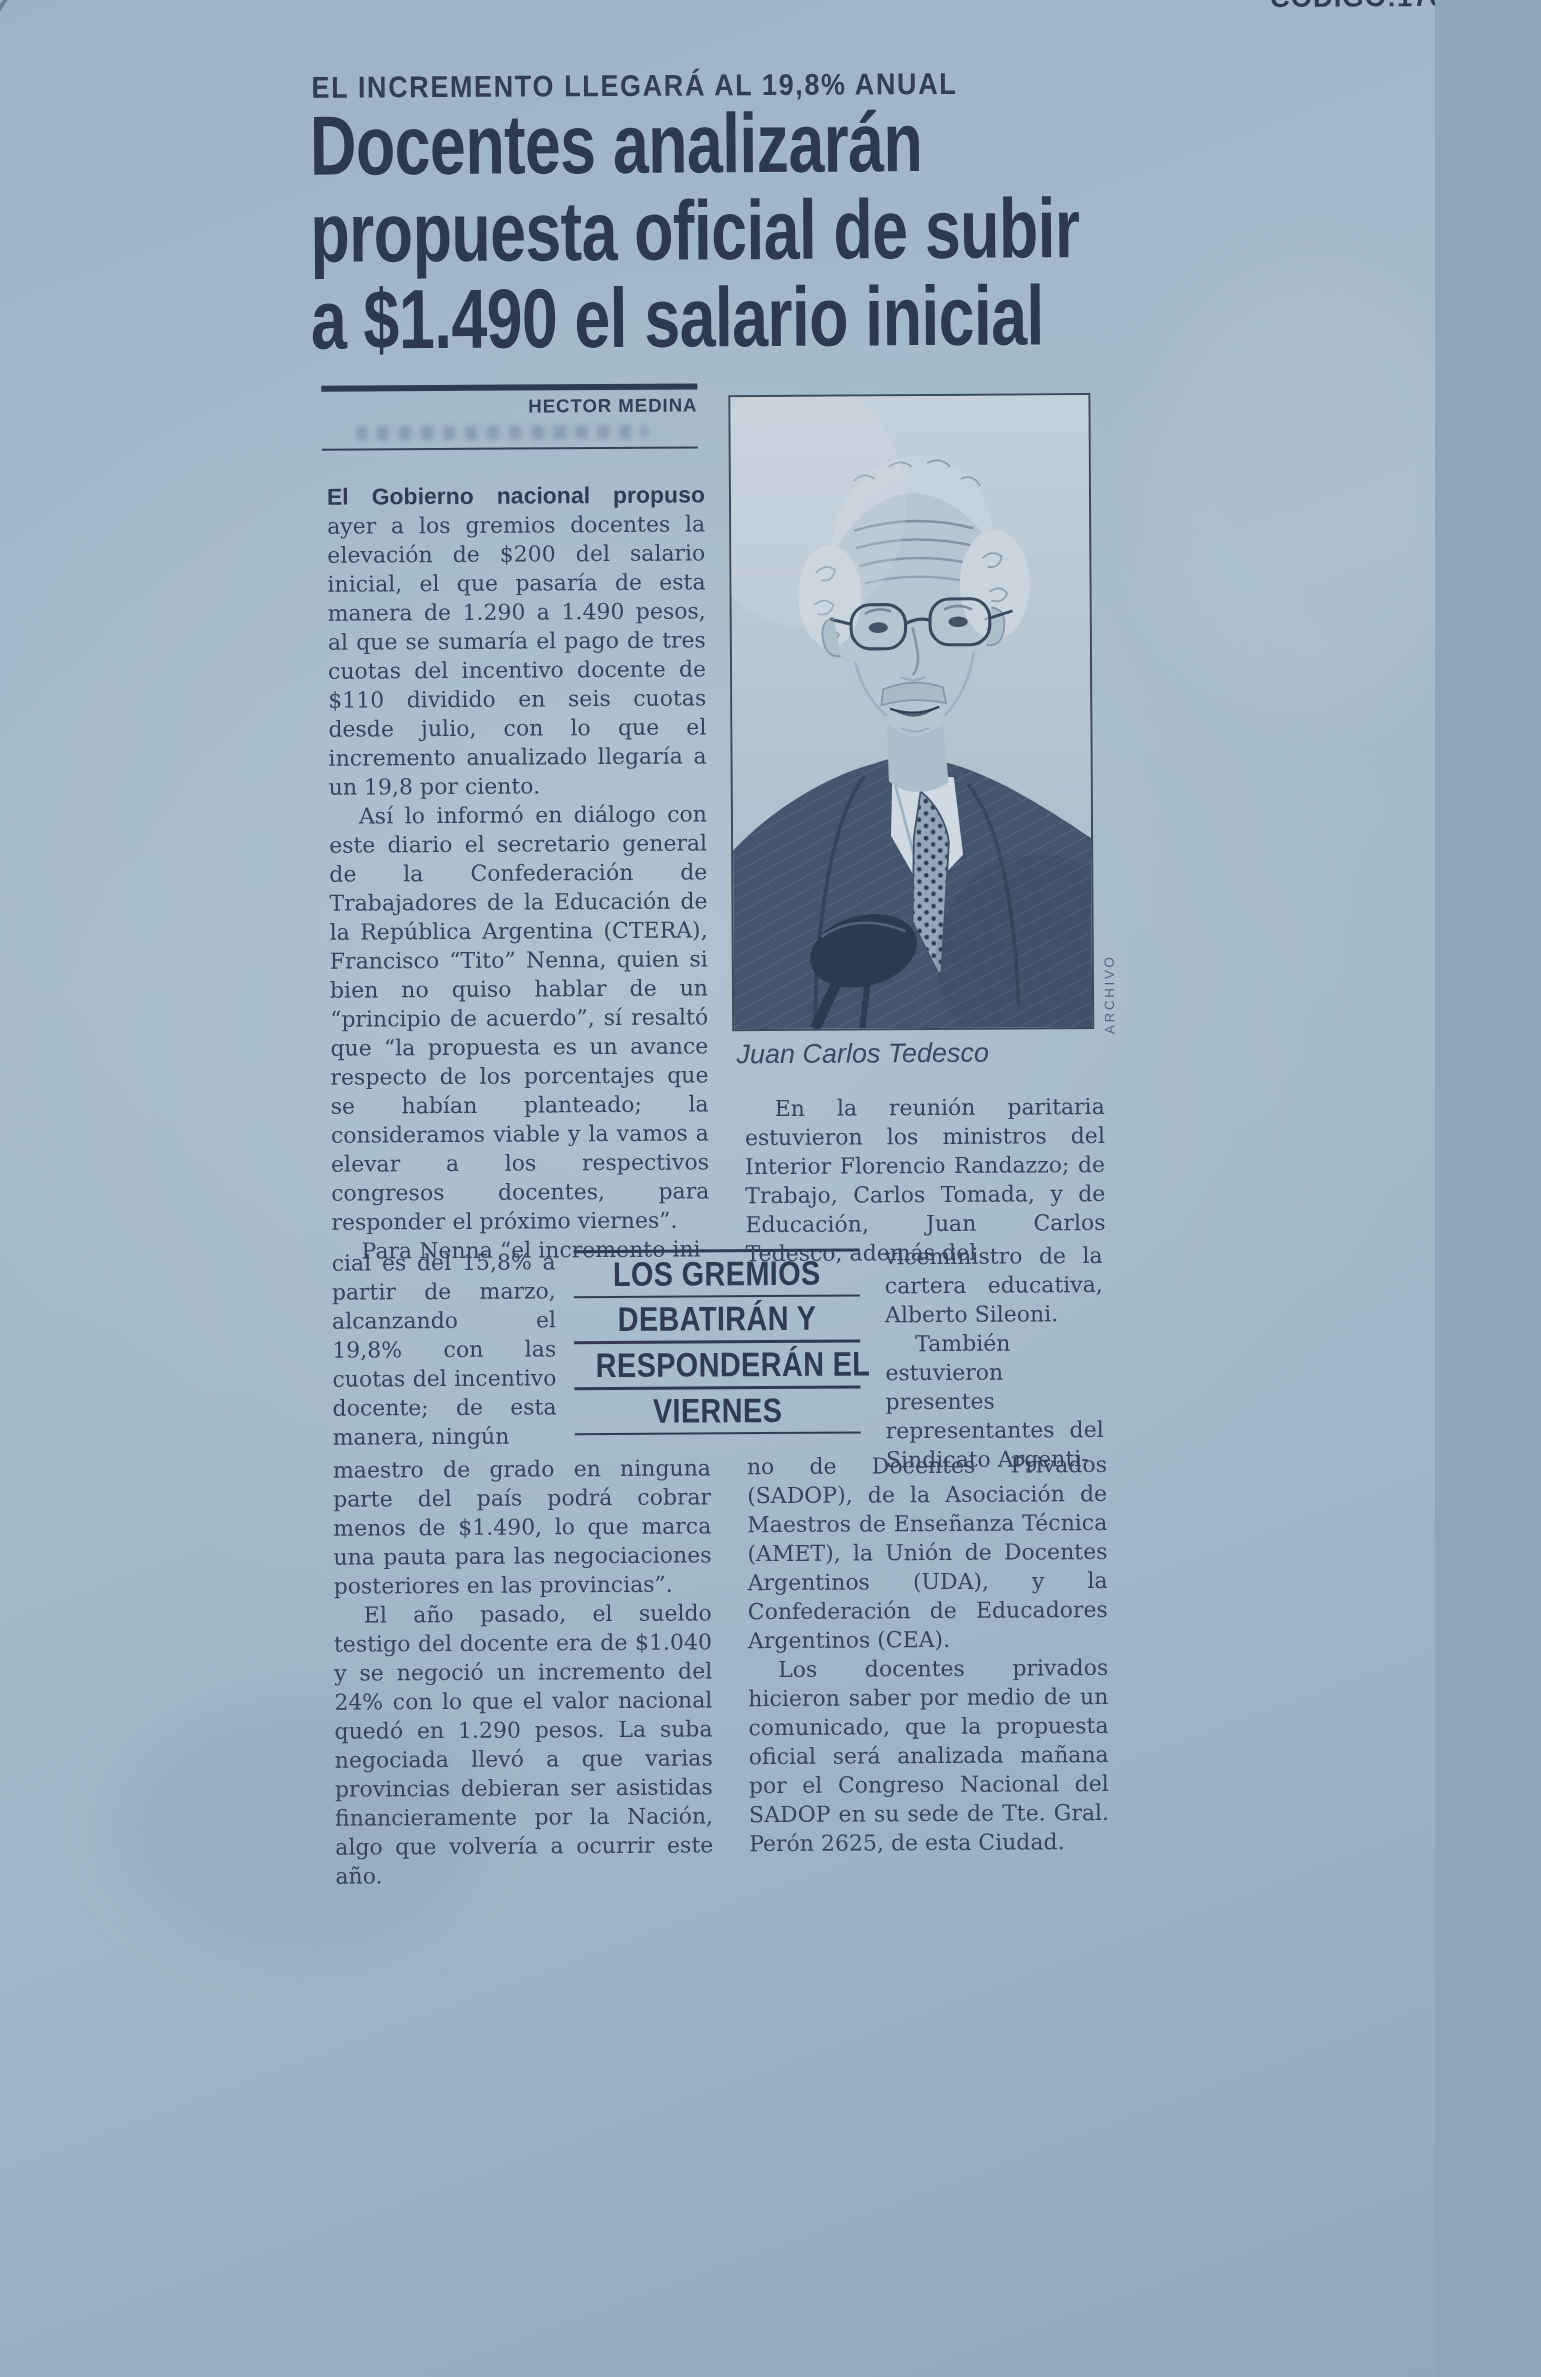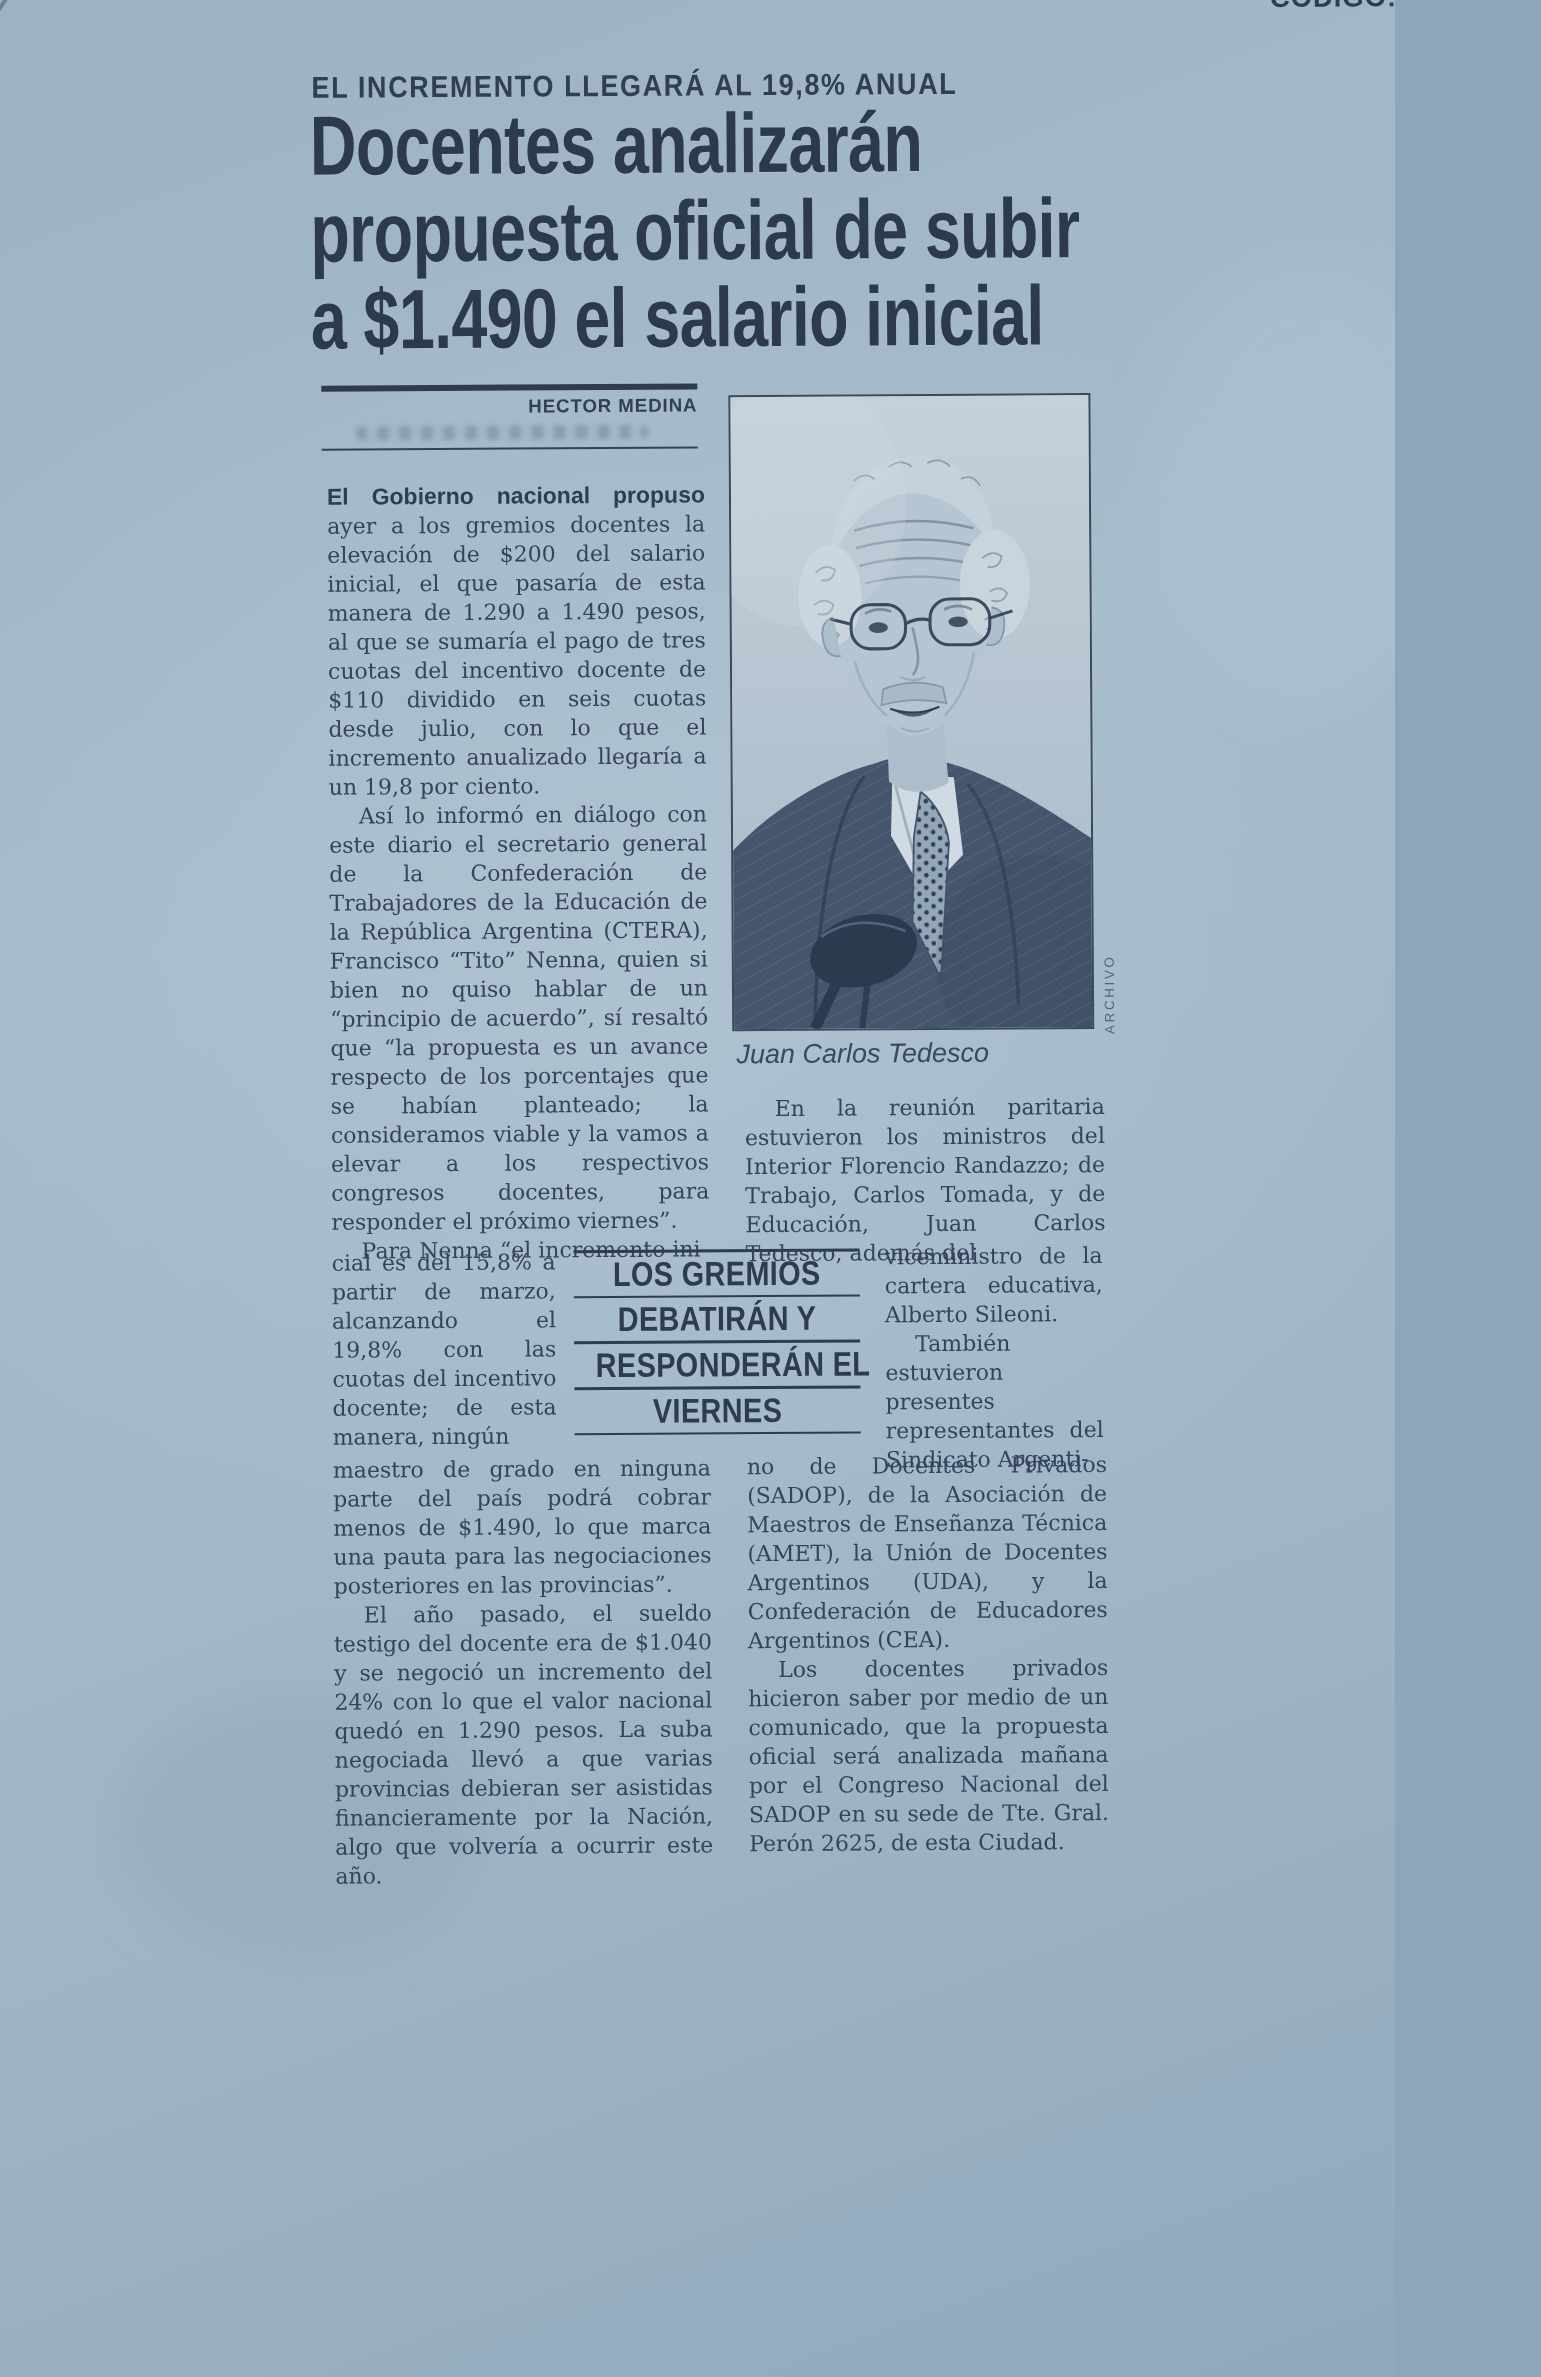--- a/index.html
+++ b/index.html
@@ -2,20 +2,21 @@
 <html style="font-size:14.2px"><head>
 <meta charset="utf-8">
 <style>
   html,body{margin:0;padding:0;background:#8da6ba;}
   .page{
     position:relative;width:1395px;height:2377px;overflow:hidden;
     font-family:"DejaVu Serif",serif;
     background:
       radial-gradient(ellipse 1333px 1155px at 46% 40%, #aec2d0 0%, rgba(174,194,208,0) 62%),
       linear-gradient(160deg,#9db3c5 0%,#a6bbca 35%,#a0b6c6 68%,#90a9bd 100%);
+    padding-left: 40px;
   }
   .sheet{position:absolute;inset:0;transform:rotate(-0.35deg);transform-origin:773px 1155px;}
   .corner-sliver{position:absolute;left:-3.6px;top:-12.4px;width:3.6px;height:57px;background:#3f5266;opacity:.5;transform:rotate(34deg);}
   .code-top{
     position:absolute;left:1277px;top:-15px;
     font-family:"Liberation Sans",sans-serif;font-weight:bold;font-size:27.5px;letter-spacing:0.9px;color:#2f3c52;
   }
   .kicker{
     position:absolute;left:318px;top:68px;white-space:nowrap;
     font-family:"Liberation Sans",sans-serif;font-weight:bold;font-size:30px;letter-spacing:1.8px;

